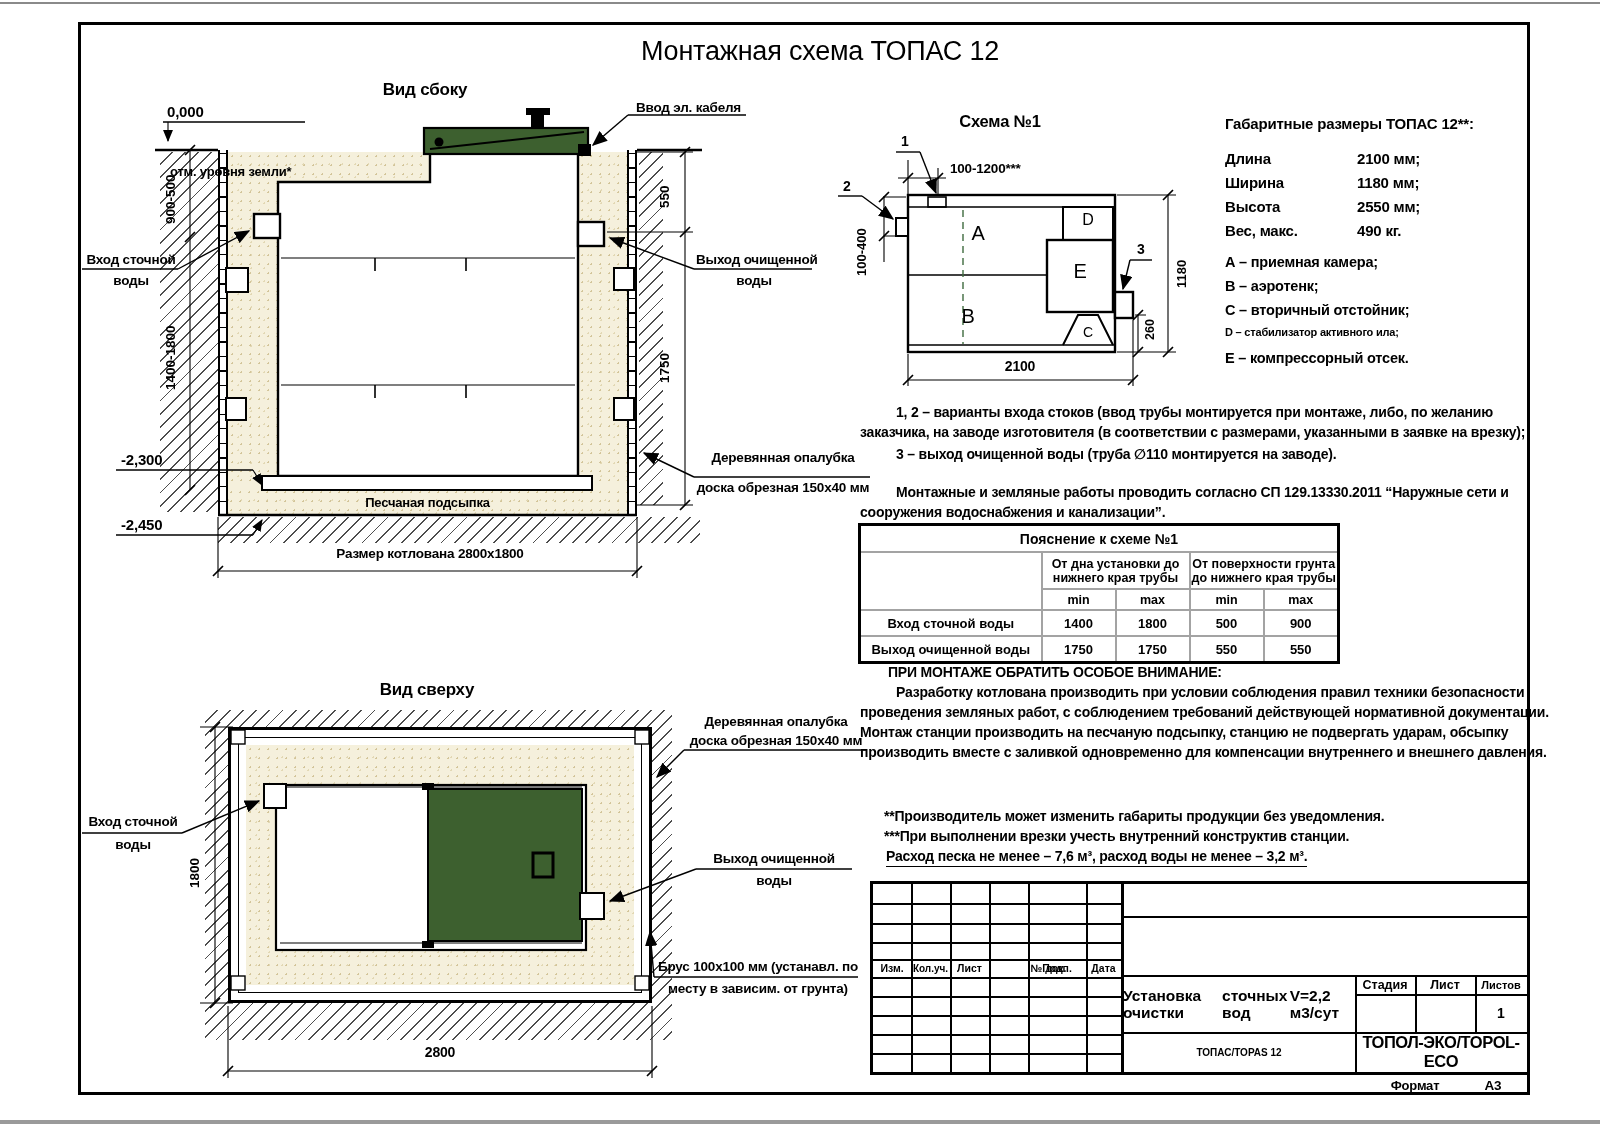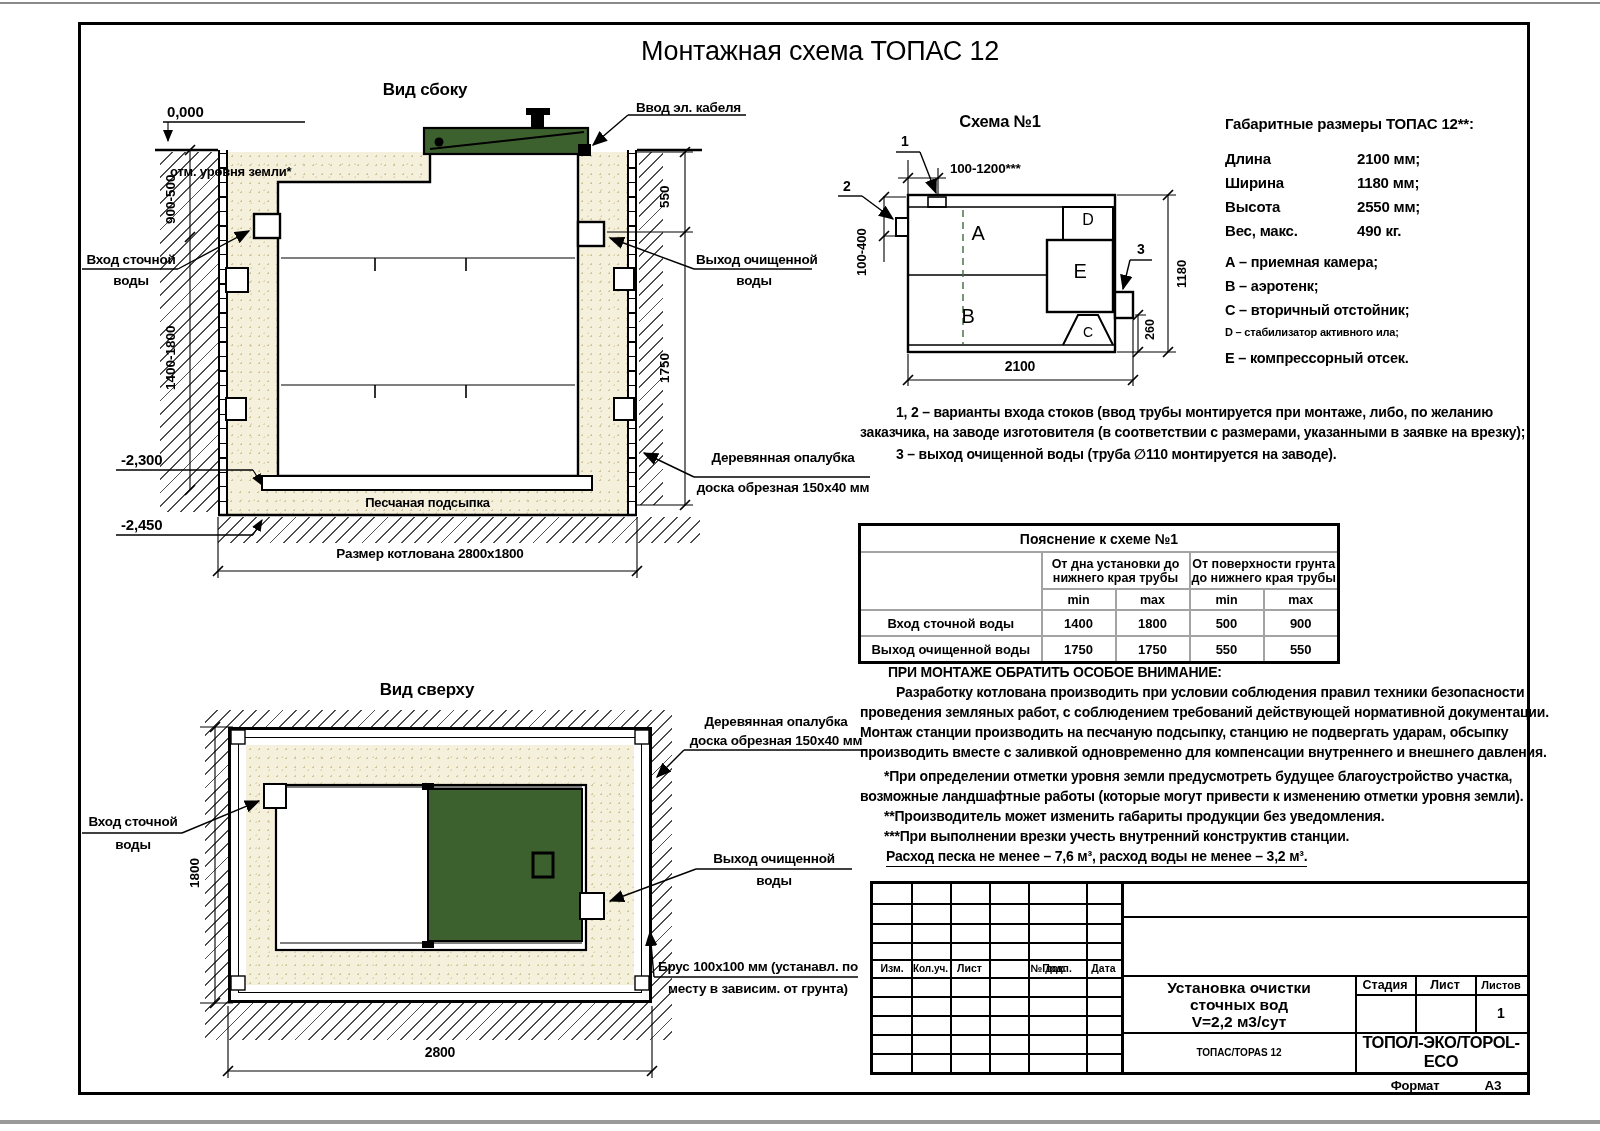--- a/index.html
+++ b/index.html
@@ -225,20 +225,21 @@
   <div class="lbl" style="left:1225px;top:222px;font-size:15px;">Вес, макс.</div>
   <div class="lbl" style="left:1357px;top:222px;font-size:15px;">490 кг.</div>
   <div class="lbl" style="left:1225px;top:254px;font-size:14.5px;">А – приемная камера;</div>
   <div class="lbl" style="left:1225px;top:278px;font-size:14.5px;">В – аэротенк;</div>
   <div class="lbl" style="left:1225px;top:302px;font-size:14.5px;">С – вторичный отстойник;</div>
   <div class="lbl" style="left:1225px;top:326px;font-size:11px;">D – стабилизатор активного ила;</div>
   <div class="lbl" style="left:1225px;top:350px;font-size:14.5px;">Е – компрессорный отсек.</div>
 
   <div class="para ind" style="left:860px;top:402px;width:684px;">1, 2 – варианты входа  стоков (ввод трубы монтируется при монтаже, либо, по желанию заказчика, на заводе изготовителя (в соответствии с размерами, указанными в заявке на врезку);</div>
   <div class="para ind" style="left:860px;top:444px;width:684px;">3 – выход очищенной воды (труба ∅110 монтируется на заводе).</div>
+  <div class="para ind" style="left:860px;top:482px;width:678px;">Монтажные и земляные работы проводить согласно СП 129.13330.2011 “Наружные сети и сооружения водоснабжения и канализации”.</div>
 
   <table class="xtable">
     <colgroup>
         <col style="width:182px">
         <col style="width:74px">
         <col style="width:74px">
         <col style="width:74px">
         <col style="width:75px">
       </colgroup>
     <tbody>
@@ -269,21 +270,20 @@
       <td class="xt-data">1750</td>
       <td class="xt-data">550</td>
       <td class="xt-data">550</td>
     </tr>
   </tbody>
     </table>
 
   <div class="para" style="left:888px;top:662px;width:660px;">ПРИ МОНТАЖЕ ОБРАТИТЬ ОСОБОЕ ВНИМАНИЕ:</div>
   <div class="para ind" style="left:860px;top:682px;width:692px;">Разработку котлована производить при условии соблюдения правил техники безопасности проведения земляных работ, с соблюдением требований действующей нормативной документации. Монтаж станции производить на песчаную подсыпку, станцию не подвергать ударам, обсыпку производить вместе с заливкой одновременно для компенсации внутреннего и внешнего давления.</div>
 
-  <div class="para" style="left:860px;top:766px;width:692px;text-indent:24px;">*При определении отметки уровня земли предусмотреть будущее благоустройство участка, возможные ландшафтные работы (которые могут привести к изменению отметки уровня земли).</div>
   <div class="para" style="left:860px;top:806px;width:692px;text-indent:24px;">**Производитель может изменить габариты продукции без уведомления.</div>
   <div class="para" style="left:860px;top:826px;width:692px;text-indent:24px;">***При выполнении врезки учесть внутренний конструктив станции.</div>
   <div class="lbl" style="left:886px;top:848px;font-size:14px;border-bottom:1.5px solid #000;padding-bottom:2px;">Расход песка не менее – 7,6 м³, расход воды не менее – 3,2 м³.</div>
 
   <div class="lbl c" style="left:352px;top:680px;width:150px;font-size:17px;">Вид сверху</div>
   <div class="vtext" style="left:184px;top:838px;width:20px;height:70px;font-size:13.5px;">1800</div>
   <div class="lbl c" style="left:400px;top:1044px;width:80px;font-size:14px;">2800</div>
   <div class="lbl c" style="left:84px;top:814px;width:98px;font-size:13.5px;">Вход сточной</div>
   <div class="lbl c" style="left:84px;top:837px;width:98px;font-size:13.5px;">воды</div>
   <div class="lbl c" style="left:686px;top:714px;width:180px;font-size:13.5px;">Деревянная опалубка</div>
@@ -320,21 +320,21 @@
     <div class="tb-h" style="left:482px;top:110px;width:172px;"></div>
     <div class="tb-h" style="left:248px;top:148px;width:406px;"></div>
 
     <div class="tb-txt" style="left:0;top:75px;width:38px;height:18px;font-size:10.5px;">Изм.</div>
     <div class="tb-txt" style="left:38px;top:75px;width:39px;height:18px;font-size:10px;">Кол.уч.</div>
     <div class="tb-txt" style="left:77px;top:75px;width:39px;height:18px;font-size:10.5px;">Лист</div>
     <div class="tb-txt" style="left:116px;top:75px;width:39px;height:18px;font-size:10.5px;padding-left:40px;">№ док.</div>
     <div class="tb-txt" style="left:155px;top:75px;width:58px;height:18px;font-size:10.5px;">Подп.</div>
     <div class="tb-txt" style="left:213px;top:75px;width:35px;height:18px;font-size:10.5px;">Дата</div>
 
-    <div class="t" style="position:absolute;left:250px;top:92px;width:232px;height:56px;display:flex;flex-direction:column;align-items:center;justify-content:center;font-weight:bold;font-size:15.5px;line-height:17px;">
+    <div class="t" style="position:absolute;left:250px;top:92px;width:232px;height:56px;display:flex;flex-direction:row;align-items:center;justify-content:center;font-weight:bold;font-size:15.5px;line-height:17px;">
       <span>Установка очистки</span>
       <span>сточных вод</span>
       <span>V=2,2 м3/сут</span>
     </div>
 
     <div class="tb-txt" style="left:482px;top:91px;width:60px;height:19px;font-size:12.5px;">Стадия</div>
     <div class="tb-txt" style="left:542px;top:91px;width:60px;height:19px;font-size:12.5px;">Лист</div>
     <div class="tb-txt" style="left:602px;top:91px;width:52px;height:19px;font-size:11px;">Листов</div>
     <div class="tb-txt" style="left:602px;top:110px;width:52px;height:38px;font-size:14px;">1</div>
 

